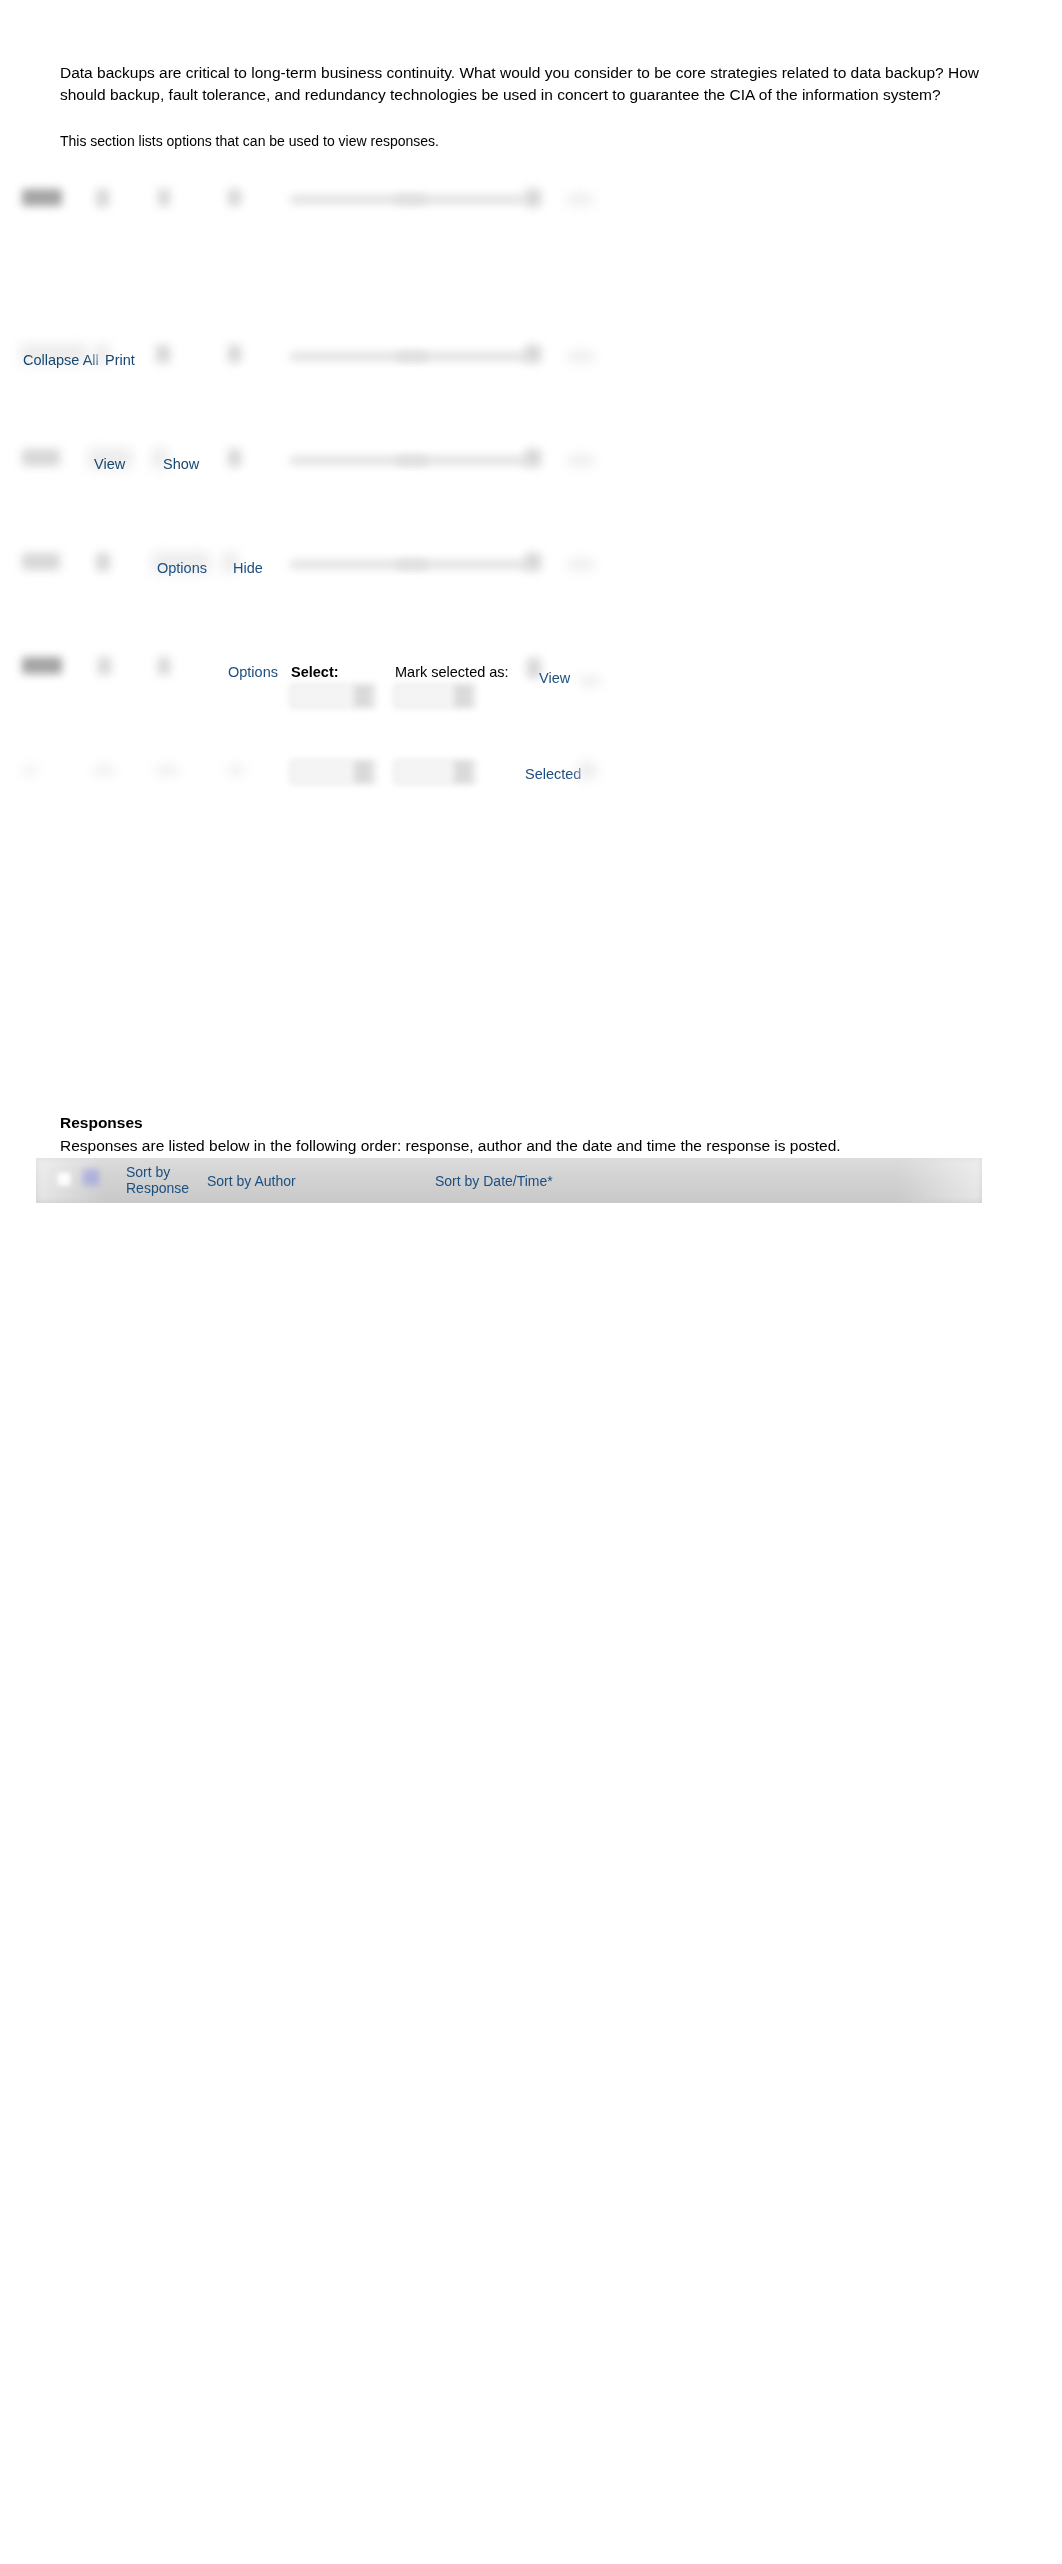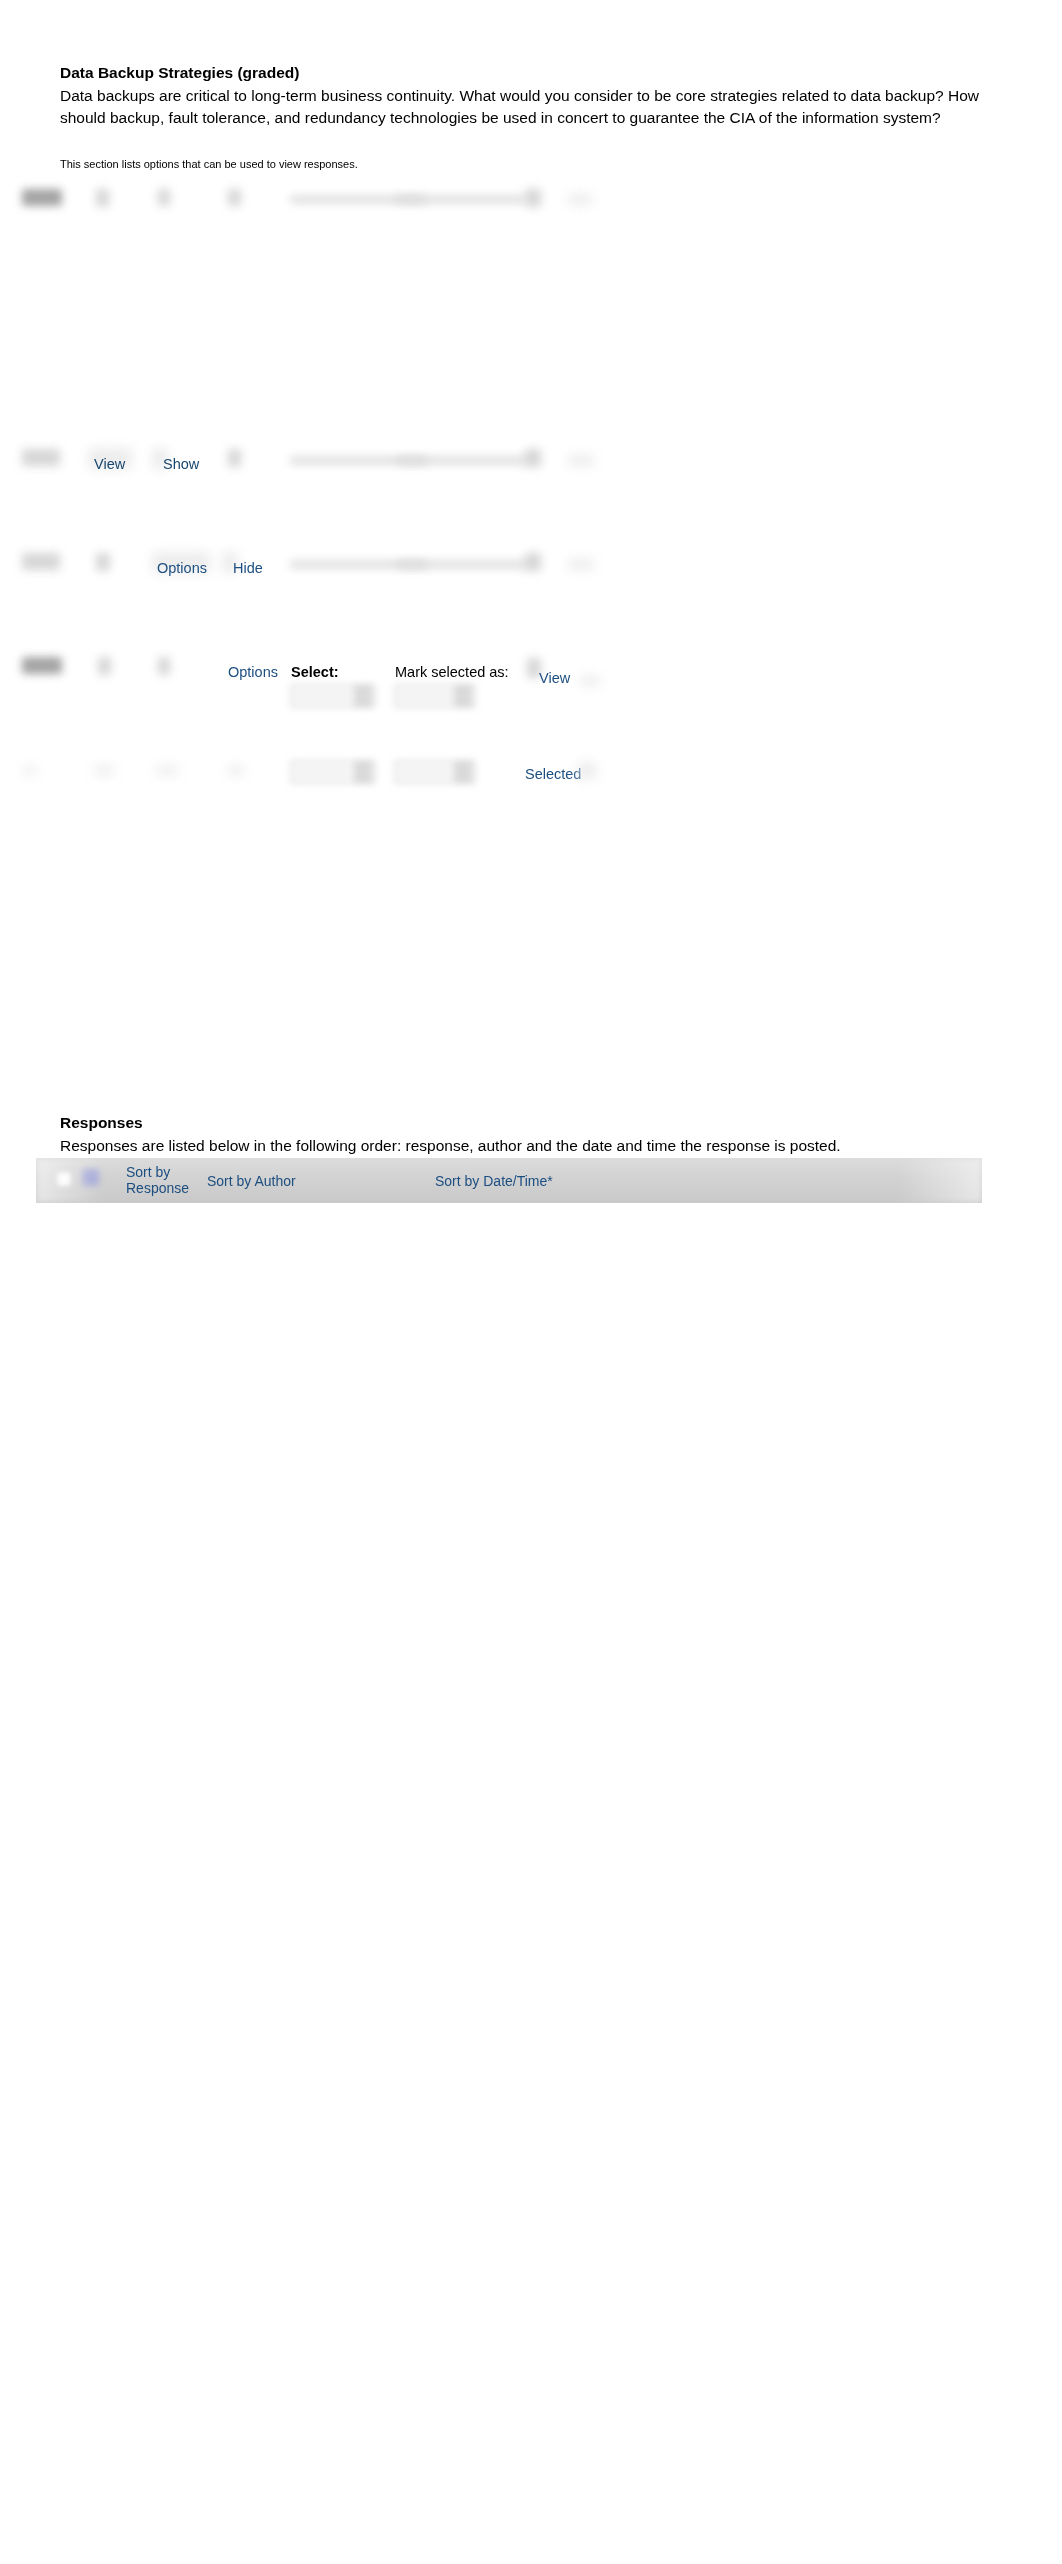--- a/index.html
+++ b/index.html
@@ -39,21 +39,21 @@
     margin: 0 0 1px 0;
   }
   .intro-body {
     font-size: 15.5px;
     line-height: 21.5px;
     color: #000;
     margin: 0;
     width: 925px;
   }
   .intro-note {
-    font-size: 11px;
+    font-size: 14px;
     line-height: 21.5px;
     color: #000;
     margin: 26px 0 16px 0;
   }
 
   
   .toolbar {
     position: absolute;
     left: 0;
     top: 186px;
@@ -187,38 +187,49 @@
     filter: blur(3px);
     opacity: .85;
   }
 </style>
 </head>
 <body>
 
 <div class="page">
 
   <div class="intro">
-    <div class="intro-title">Data Backup Strategies (graded)</div>
     <div class="intro-body">Data backups are critical to long-term business continuity. What would you consider to be core strategies related to data backup? How should backup, fault tolerance, and redundancy technologies be used in concert to guarantee the CIA of the information system?</div>
     <div class="intro-note">This section lists options that can be used to view responses.</div>
   </div>
 
   <div class="toolbar">
 
     <div class="tb-row" style="top:0px;">
       <span class="ghost dark" style="left:22px;  top:3px; width:40px; height:17px;"></span>
       <span class="ghost" style="left:96px;  top:3px; width:13px; height:18px;"></span>
       <span class="ghost" style="left:158px; top:3px; width:12px; height:17px;"></span>
       <span class="ghost" style="left:228px; top:3px; width:13px; height:17px;"></span>
       <span class="ghost line" style="left:290px; top:9px; width:136px;"></span>
       <span class="ghost line" style="left:394px; top:9px; width:130px; left:395px;"></span>
       <span class="ghost" style="left:525px; top:3px; width:16px; height:18px;"></span>
       <span class="ghost faint" style="left:568px; top:8px; width:24px; height:11px;"></span>
     </div>
 
+    <div class="tb-row" style="top:156px;">
+      <span class="ghost faint" style="left:20px;  top:2px; width:68px; height:20px;"></span>
+      <a class="tb-link navy" style="left:23px;  top:10px;">Collapse All</a>
+      <span class="ghost faint" style="left:94px;  top:2px; width:16px; height:20px;"></span>
+      <a class="tb-link navy" style="left:105px; top:10px;">Print</a>
+      <span class="ghost" style="left:156px; top:3px; width:14px; height:18px;"></span>
+      <span class="ghost" style="left:228px; top:3px; width:13px; height:18px;"></span>
+      <span class="ghost line" style="left:290px; top:10px; width:138px;"></span>
+      <span class="ghost line" style="left:395px; top:10px; width:132px; left:396px;"></span>
+      <span class="ghost" style="left:525px; top:3px; width:16px; height:18px;"></span>
+      <span class="ghost faint" style="left:568px; top:9px; width:26px; height:11px;"></span>
+    </div>
 
     <div class="tb-row" style="top:260px;">
       <span class="ghost" style="left:22px;  top:3px; width:38px; height:17px;"></span>
       <span class="ghost faint" style="left:88px;  top:2px; width:44px; height:21px;"></span>
       <a class="tb-link navy" style="left:94px;  top:10px;">View</a>
       <span class="ghost faint" style="left:152px; top:2px; width:16px; height:21px;"></span>
       <a class="tb-link navy" style="left:163px; top:10px;">Show</a>
       <span class="ghost" style="left:228px; top:3px; width:13px; height:18px;"></span>
       <span class="ghost line" style="left:290px; top:10px; width:138px;"></span>
       <span class="ghost line" style="left:396px; top:10px; width:132px;"></span>

